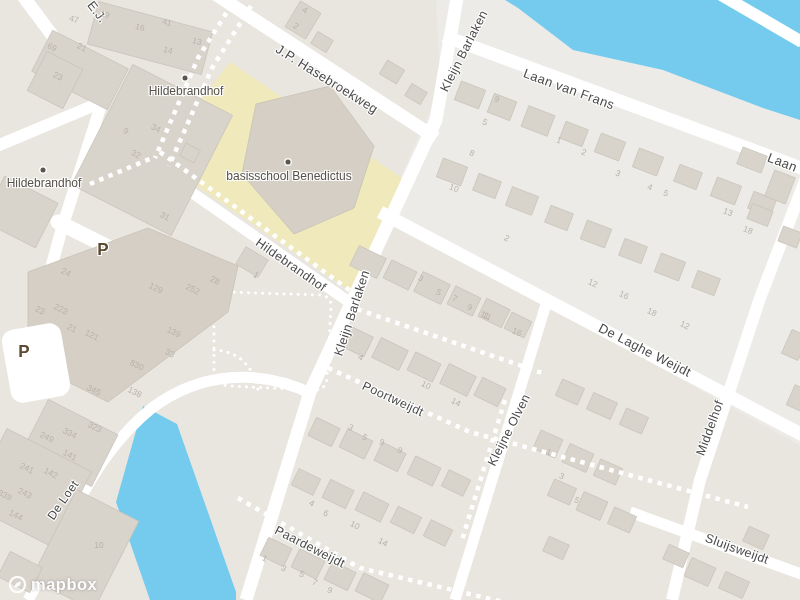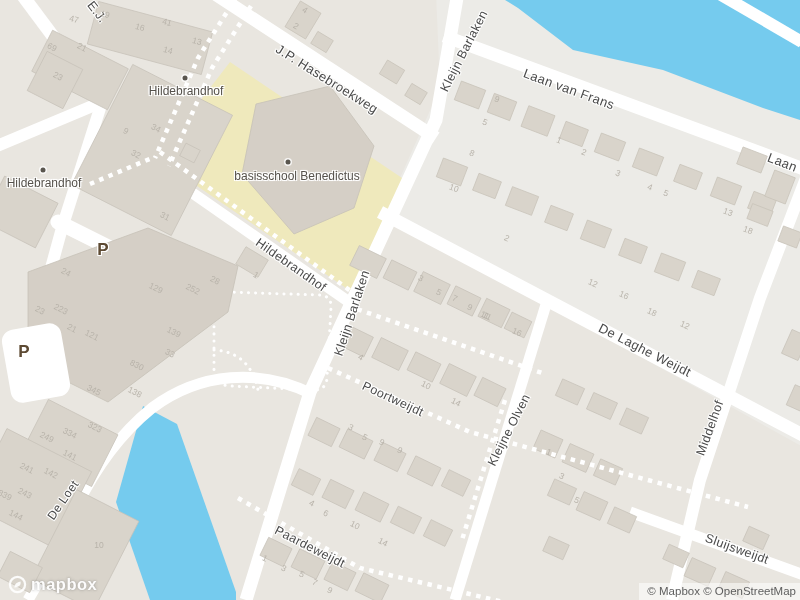--- a/index.html
+++ b/index.html
@@ -174,21 +174,21 @@
       <div class="slabel" style="left: 509px; top: 430px; font-size: 12.5px; transform: translate(-50%, -50%) rotate(-63deg);">Kleijne Olven</div>
       <div class="slabel" style="left: 710px; top: 428px; font-size: 12.5px; transform: translate(-50%, -50%) rotate(-70deg);">Middelhof</div>
       <div class="slabel" style="left: 310px; top: 547px; font-size: 12.5px; transform: translate(-50%, -50%) rotate(27deg);">Paardeweijdt</div>
       <div class="slabel" style="left: 63px; top: 500px; font-size: 12px; transform: translate(-50%, -50%) rotate(-55deg);">De Loet</div>
       <div class="slabel" style="left: 737px; top: 549px; font-size: 12.5px; transform: translate(-50%, -50%) rotate(20deg);">Sluijsweijdt</div>
       <div class="poi-dot" style="left: 185px; top: 78px;"></div>
       <div class="poi-text" style="left: 186px; top: 91px;">Hildebrandhof</div>
       <div class="poi-dot" style="left: 43px; top: 170px;"></div>
       <div class="poi-text" style="left: 44px; top: 183px;">Hildebrandhof</div>
       <div class="poi-dot" style="left: 288px; top: 162px;"></div>
-      <div class="poi-text" style="left: 297px; top: 176px;">basisschool Benedictus</div>
+      <div class="poi-text" style="left: 289px; top: 176px;">basisschool Benedictus</div>
       <div class="pp" style="left: 103px; top: 250px;">P</div>
       <div class="pp" style="left: 24px; top: 352px;">P</div>
       <div class="hnum" style="left: 74px; top: 19px; transform: translate(-50%, -50%) rotate(15deg);">47</div>
       <div class="hnum" style="left: 105px; top: 14px; transform: translate(-50%, -50%) rotate(15deg);">19</div>
       <div class="hnum" style="left: 140px; top: 27px; transform: translate(-50%, -50%) rotate(15deg);">16</div>
       <div class="hnum" style="left: 167px; top: 22px; transform: translate(-50%, -50%) rotate(15deg);">41</div>
       <div class="hnum" style="left: 197px; top: 41px; transform: translate(-50%, -50%) rotate(15deg);">13</div>
       <div class="hnum" style="left: 168px; top: 50px; transform: translate(-50%, -50%) rotate(15deg);">14</div>
       <div class="hnum" style="left: 52px; top: 47px; transform: translate(-50%, -50%) rotate(27deg);">69</div>
       <div class="hnum" style="left: 82px; top: 47px; transform: translate(-50%, -50%) rotate(27deg);">21</div>
@@ -270,14 +270,13 @@
   <div class="logo">
     <span style="display:inline-flex;">
       <svg width="19" height="19" viewBox="0 0 19 19">
         <circle cx="9.5" cy="9.5" r="7.6" fill="none" stroke="#ffffff" stroke-width="2.2" opacity="0.95"></circle>
         <path d="M12.6,6.4 Q13.2,9.8 10.6,11.3 Q8,12.8 6.4,12.6 Q6.2,10.4 8,8.6 Q9.8,6.8 12.6,6.4 Z" fill="#ffffff" opacity="0.95"></path>
       </svg>
     </span>
     <span class="logo-text">mapbox</span>
   </div>
 
-  <div class="attrib">© Mapbox © OpenStreetMap</div>
 </div>
 
 </body></html>

